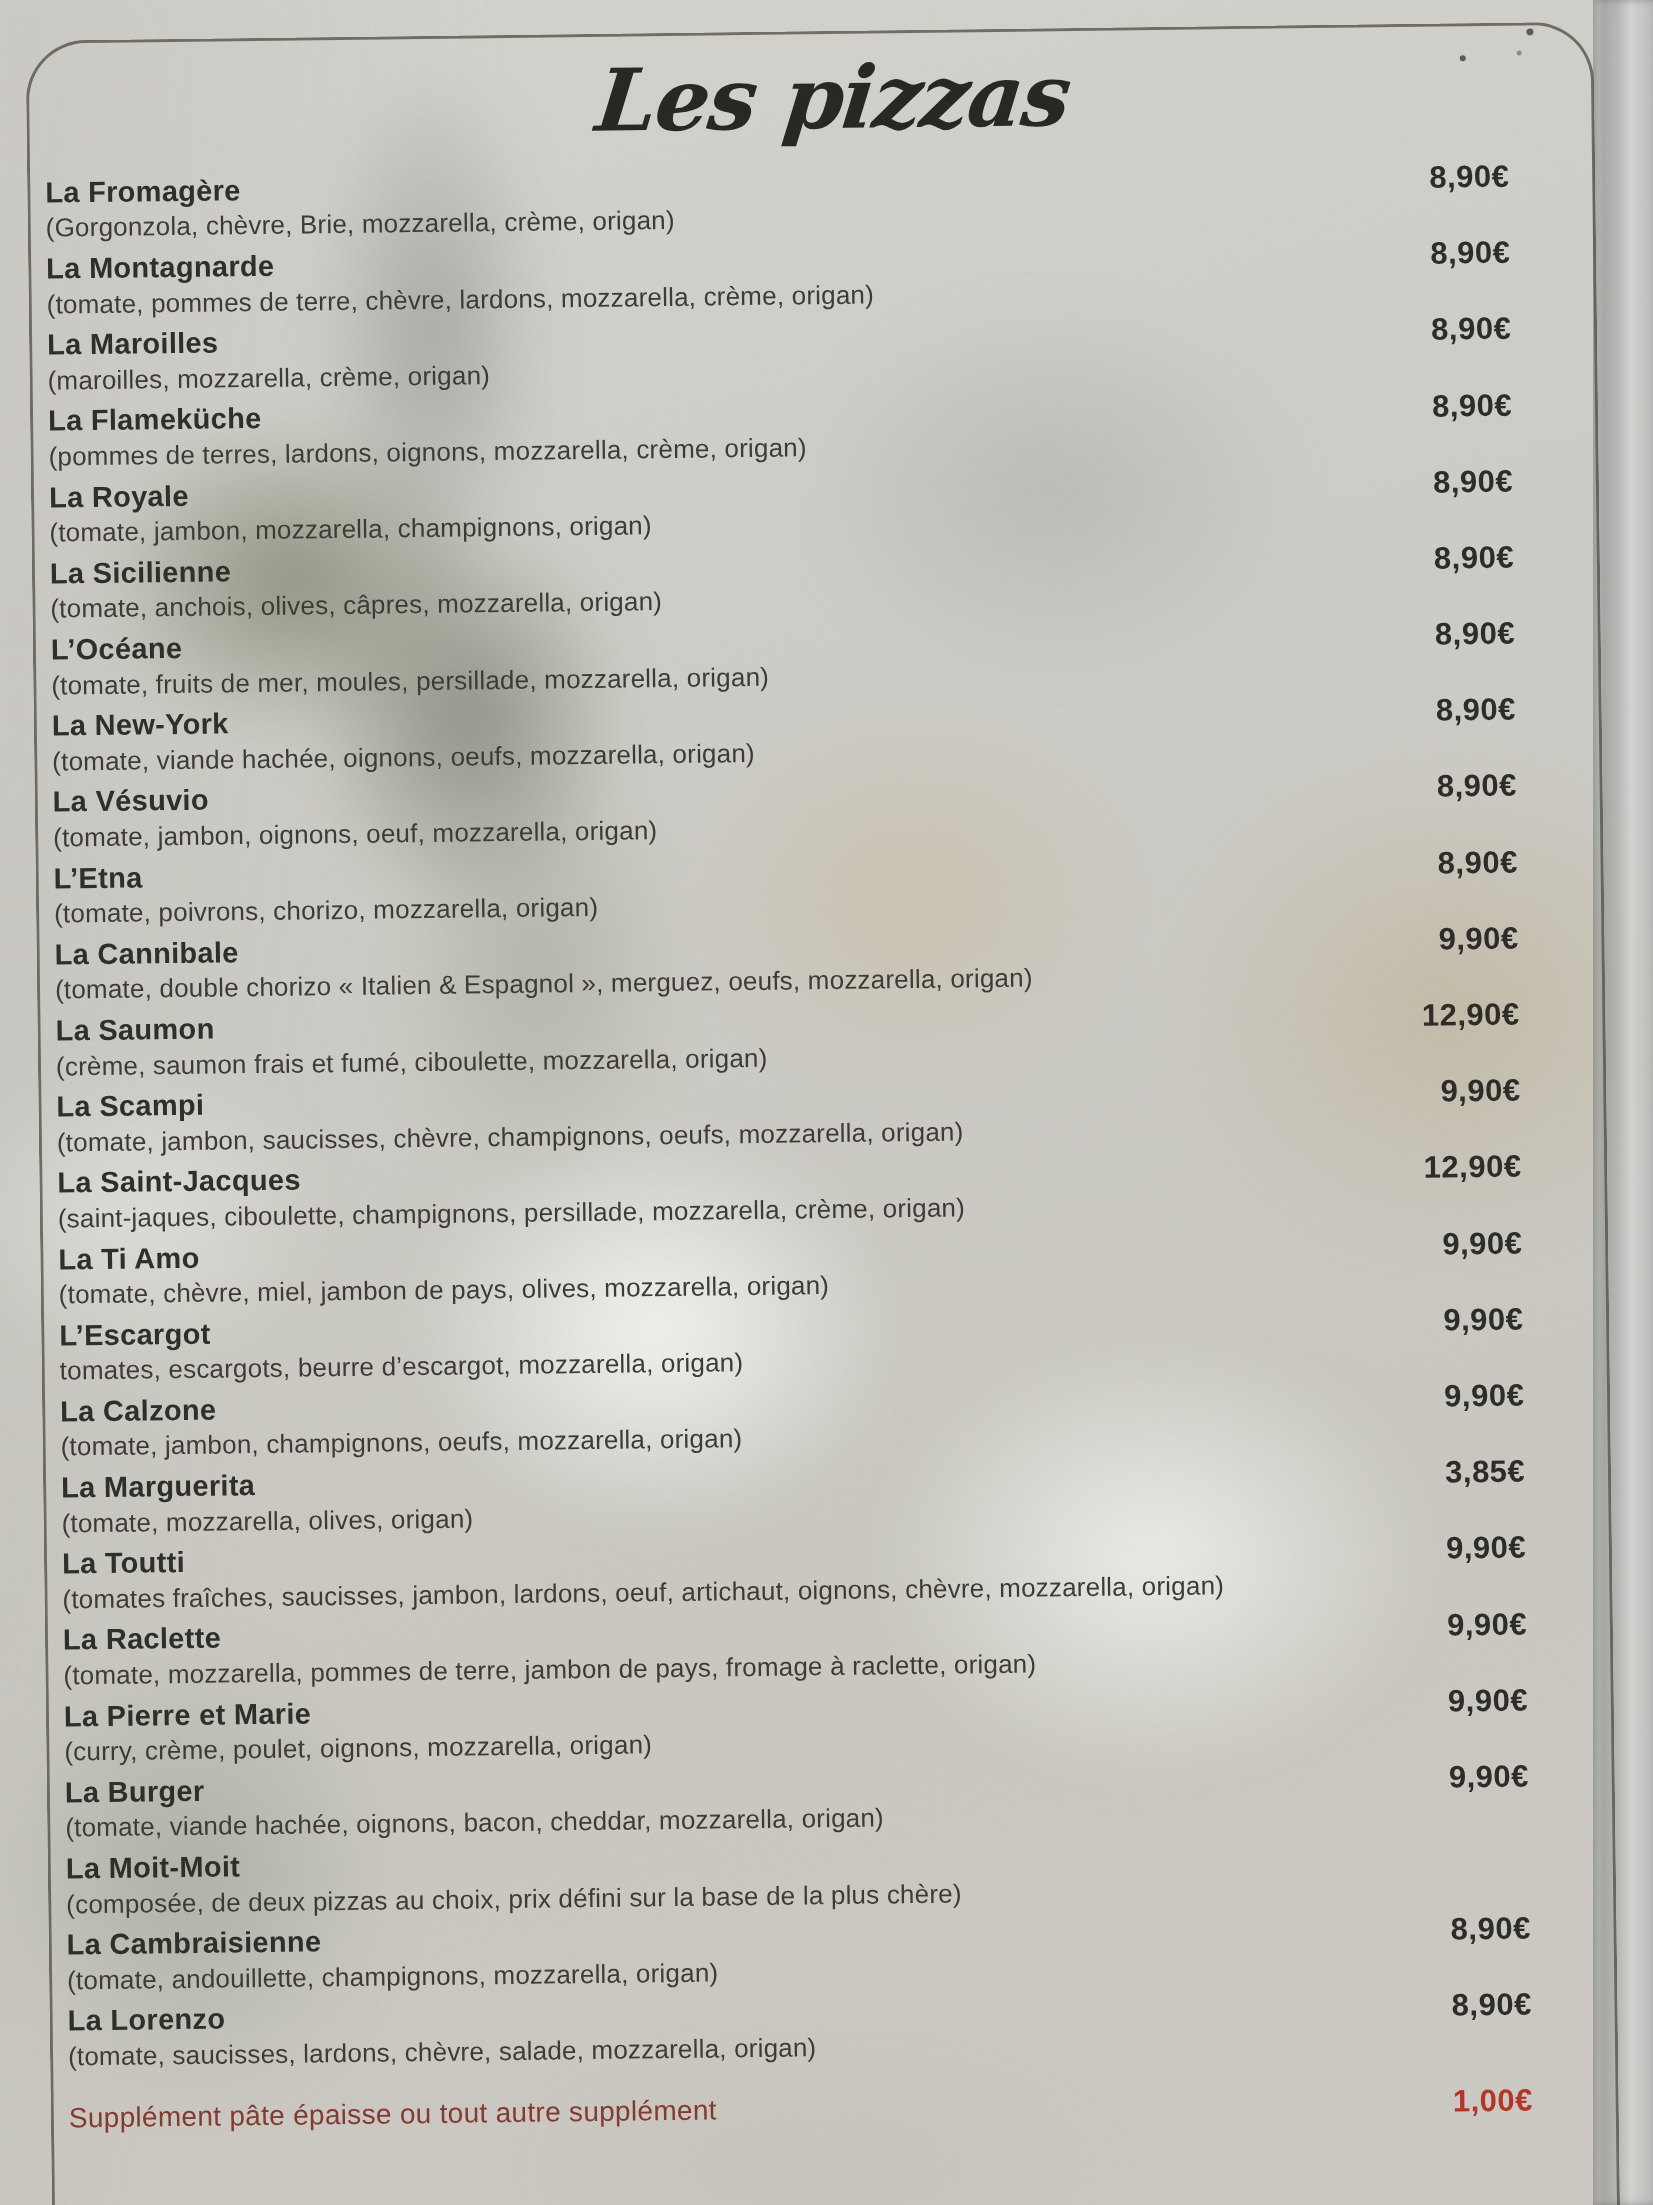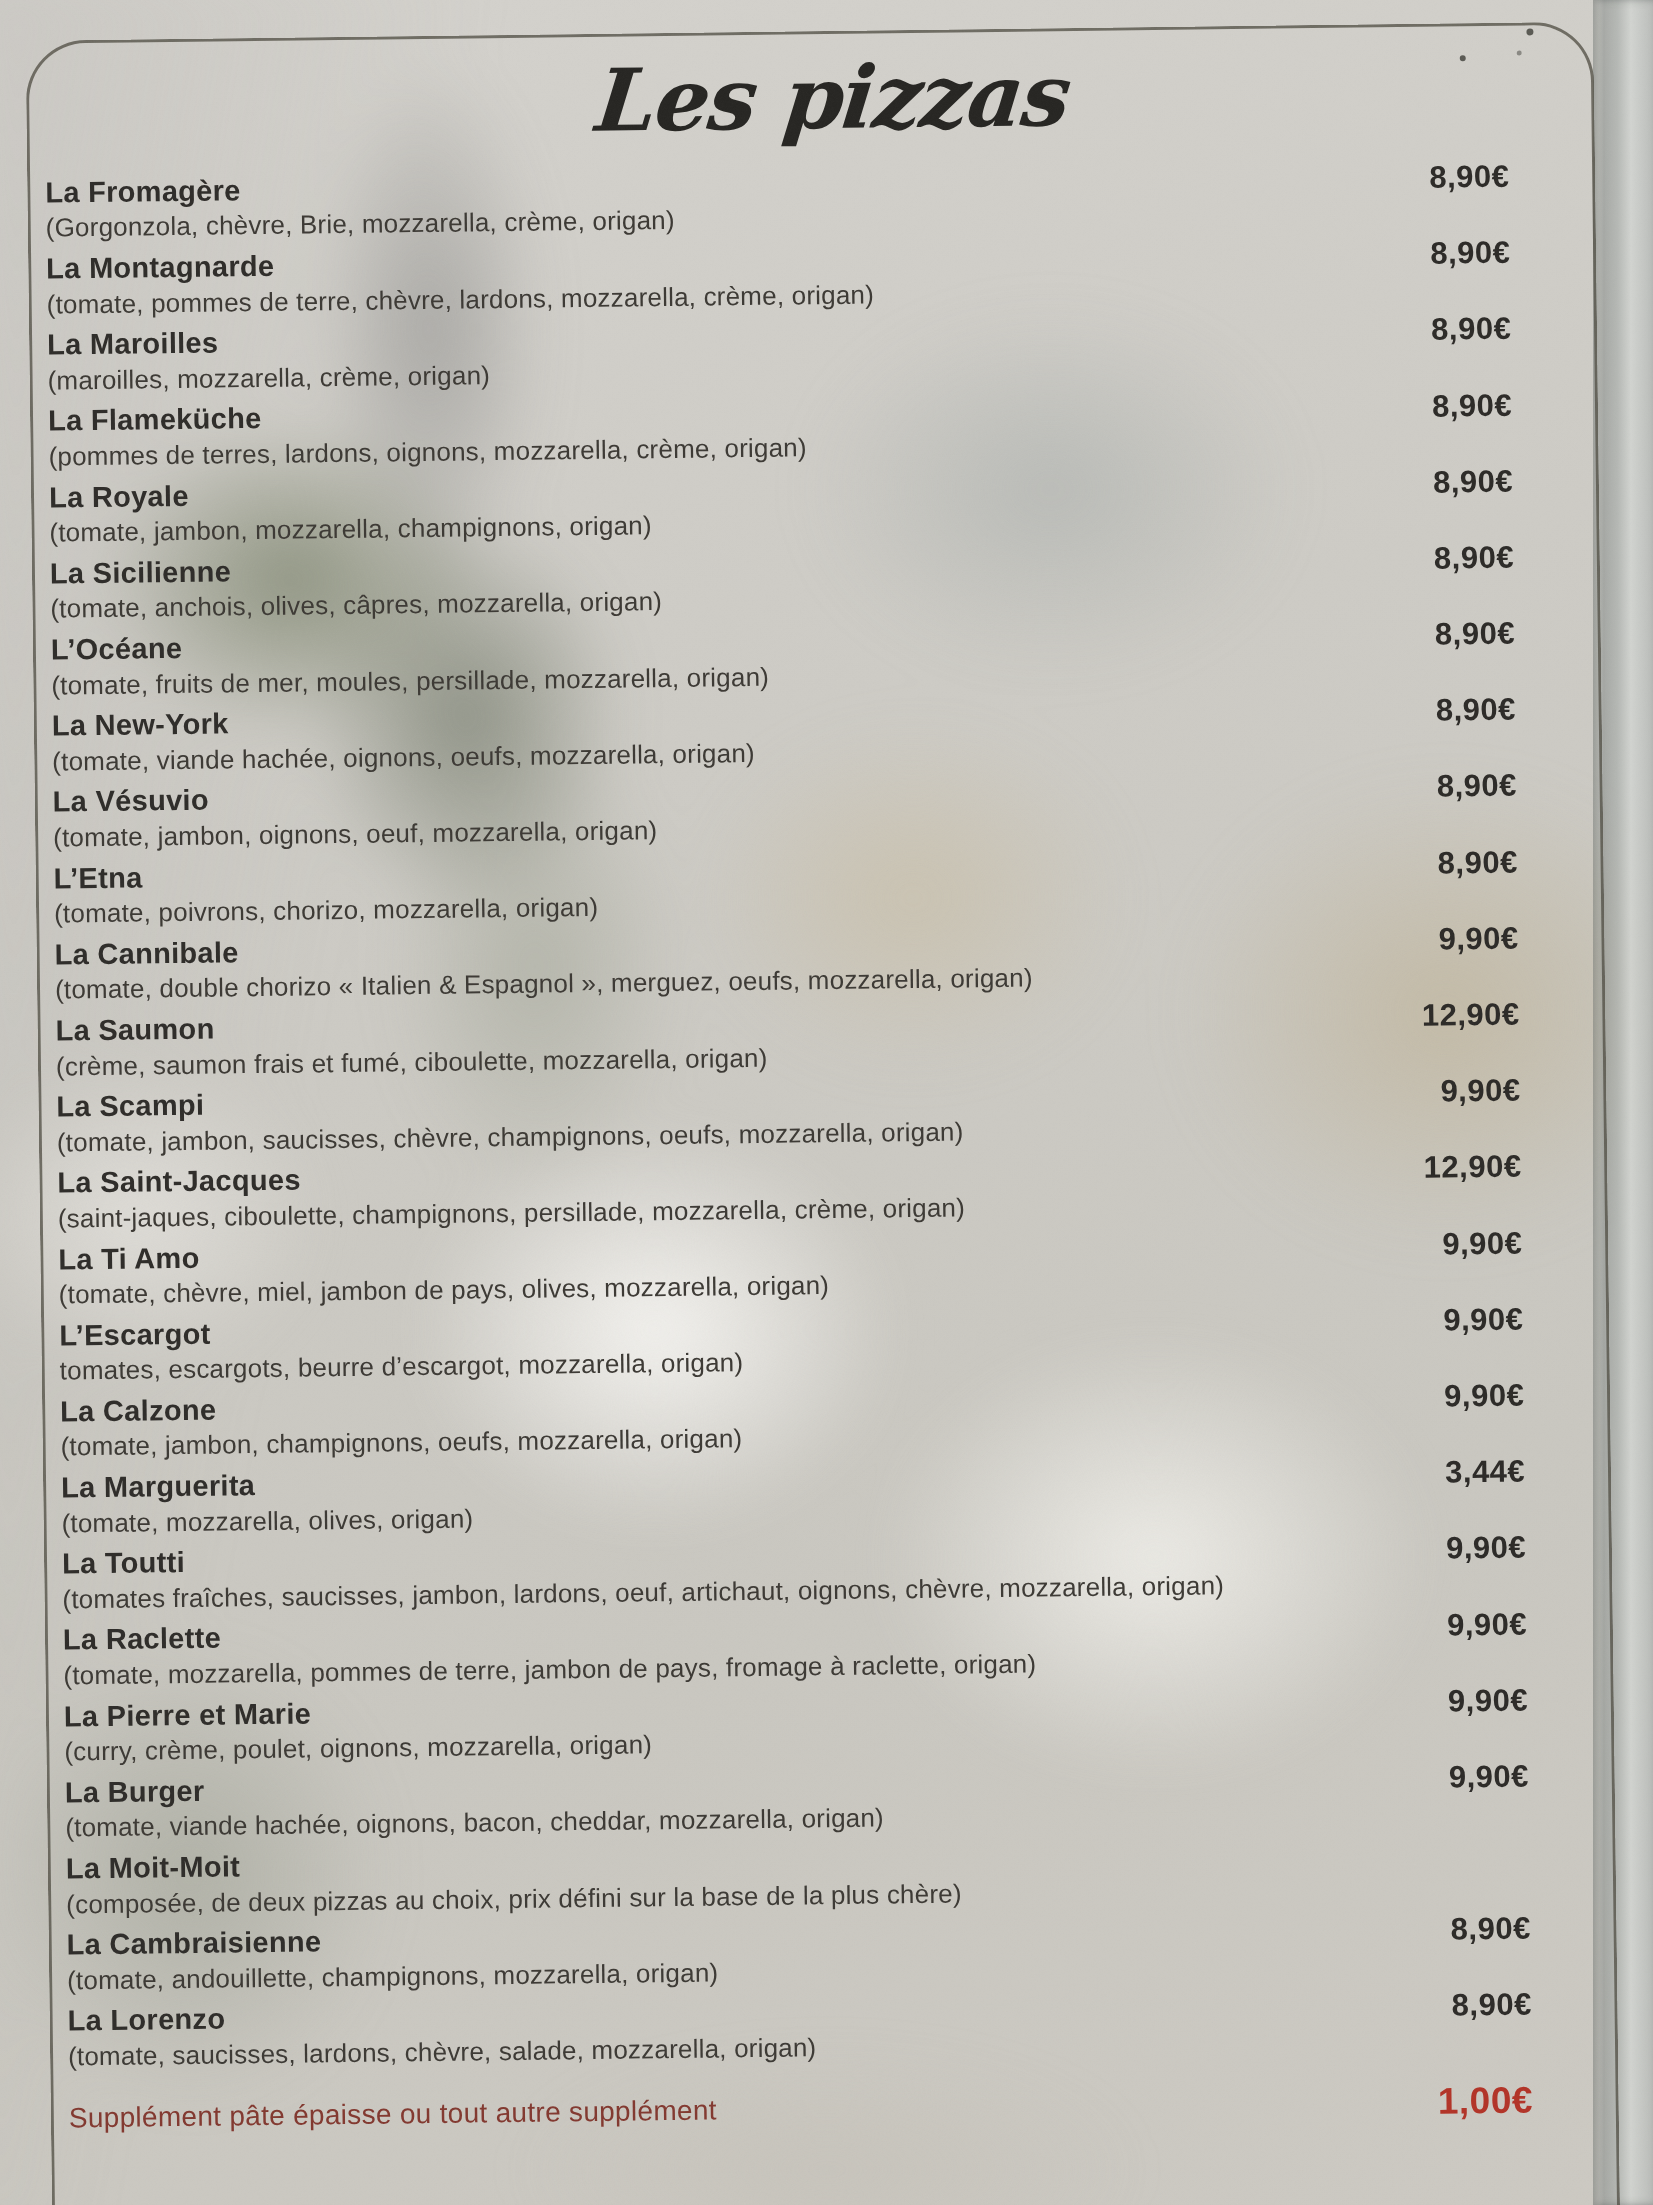--- a/index.html
+++ b/index.html
@@ -83,21 +83,21 @@
     color:#2c2a27;letter-spacing:0.5px;
     white-space:nowrap;
   }
   .supplement{position:relative;margin-top:28.4px;}
   .sup-label{
     font-size:28px;line-height:34px;font-weight:400;
     color:#82382f;letter-spacing:0.3px;
   }
   .sup-price{
     position:absolute;top:0;right:9.8px;
-    font-size:37px;line-height:34px;font-weight:700;
+    font-size:31px;line-height:34px;font-weight:700;
     color:#b23327;letter-spacing:0.5px;
   }
   .grain{position:absolute;inset:0;pointer-events:none;opacity:.55;}
 </style>
 </head>
 <body>
 
 <div class="page">
   <div class="bg"></div>
   <div class="page-edge"></div>
@@ -209,21 +209,21 @@
   </div>
 
   <div class="item">
     <span class="iname">La Calzone</span>
     <span class="price">9,90€</span>
     <span class="desc">(tomate, jambon, champignons, oeufs, mozzarella, origan)</span>
   </div>
 
   <div class="item">
     <span class="iname">La Marguerita</span>
-    <span class="price">3,44€</span>
+    <span class="price">3,85€</span>
     <span class="desc">(tomate, mozzarella, olives, origan)</span>
   </div>
 
   <div class="item">
     <span class="iname">La Toutti</span>
     <span class="price">9,90€</span>
     <span class="desc">(tomates fraîches, saucisses, jambon, lardons, oeuf, artichaut, oignons, chèvre, mozzarella, origan)</span>
   </div>
 
   <div class="item">

